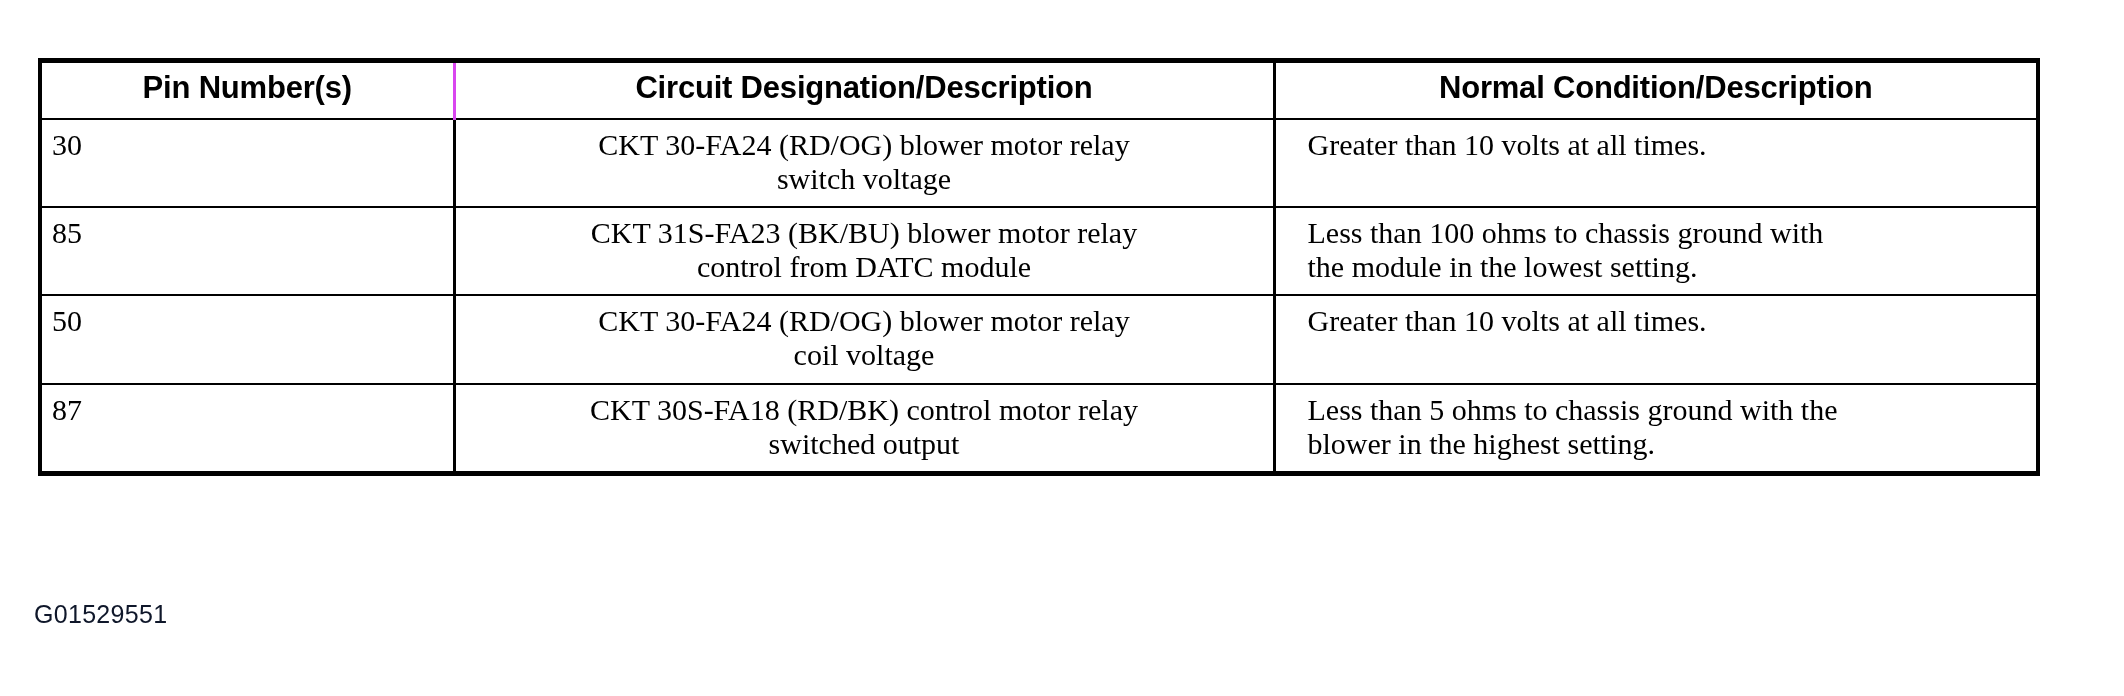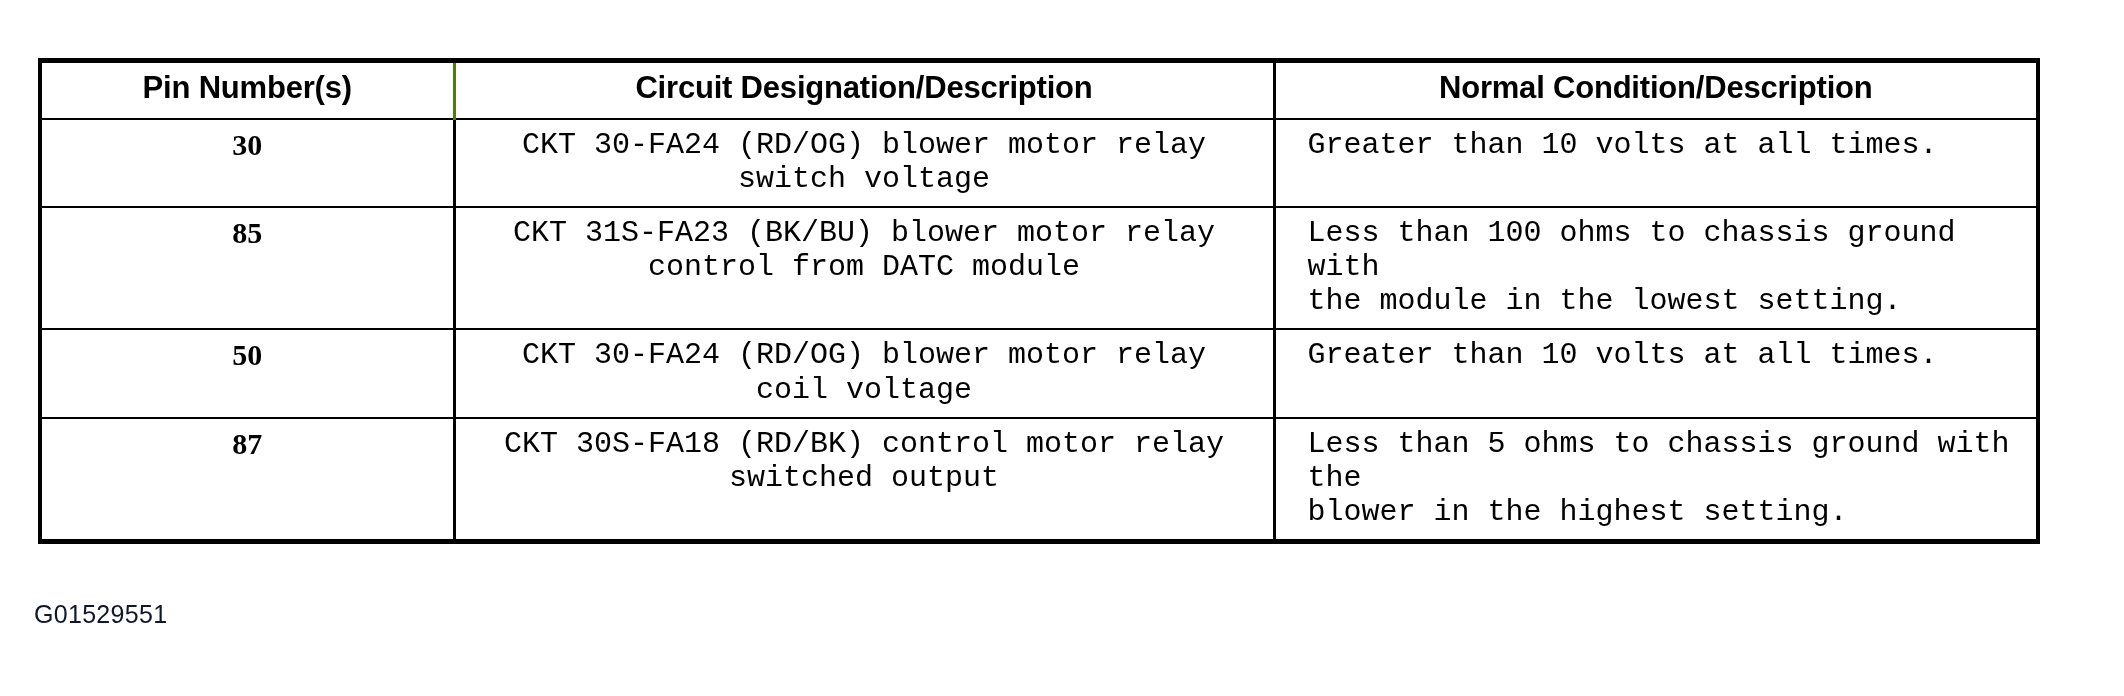--- a/index.html
+++ b/index.html
@@ -54,51 +54,49 @@
     font-size: 31px;
     letter-spacing: -0.2px;
     text-align: center;
     padding: 9px 6px 13px 6px;
     border-bottom: 2px solid #000;
     vertical-align: middle;
     line-height: 1.05;
     white-space: nowrap;
   }
 
-  thead th.col-pin   { border-right: 3px solid #4d7c0f; }
+  thead th.col-pin   { border-right: 3px solid #d946ef; }
   thead th.col-desc  { border-right: 3px solid #000; }
 
   tbody td {
     font-family: "Liberation Serif", "DejaVu Serif", serif;
     font-size: 30px;
     line-height: 1.14;
     padding: 8px 10px 10px 10px;
     border-bottom: 2px solid #000;
     vertical-align: top;
   }
 
   tbody tr:last-child td { border-bottom: none; }
 
   td.col-pin {
-    text-align: center;
     border-right: 3px solid #000;
     white-space: nowrap;
-    font-weight: bold;
   }
   td.col-desc {
     text-align: center;
     border-right: 3px solid #000;
   }
   td.col-norm {
     text-align: left;
     padding-left: 32px;
     padding-right: 14px;
   }
 
-  .cell-line { display: block; font-family: Liberation Mono, monospace; }
+  .cell-line { display: block; }
 
   .figure-code {
     position: absolute;
     left: 34px;
     top: 600px;
     font-family: "Liberation Sans", "DejaVu Sans", sans-serif;
     font-size: 25px;
     font-weight: normal;
     letter-spacing: 0.3px;
     color: #0f172a;

